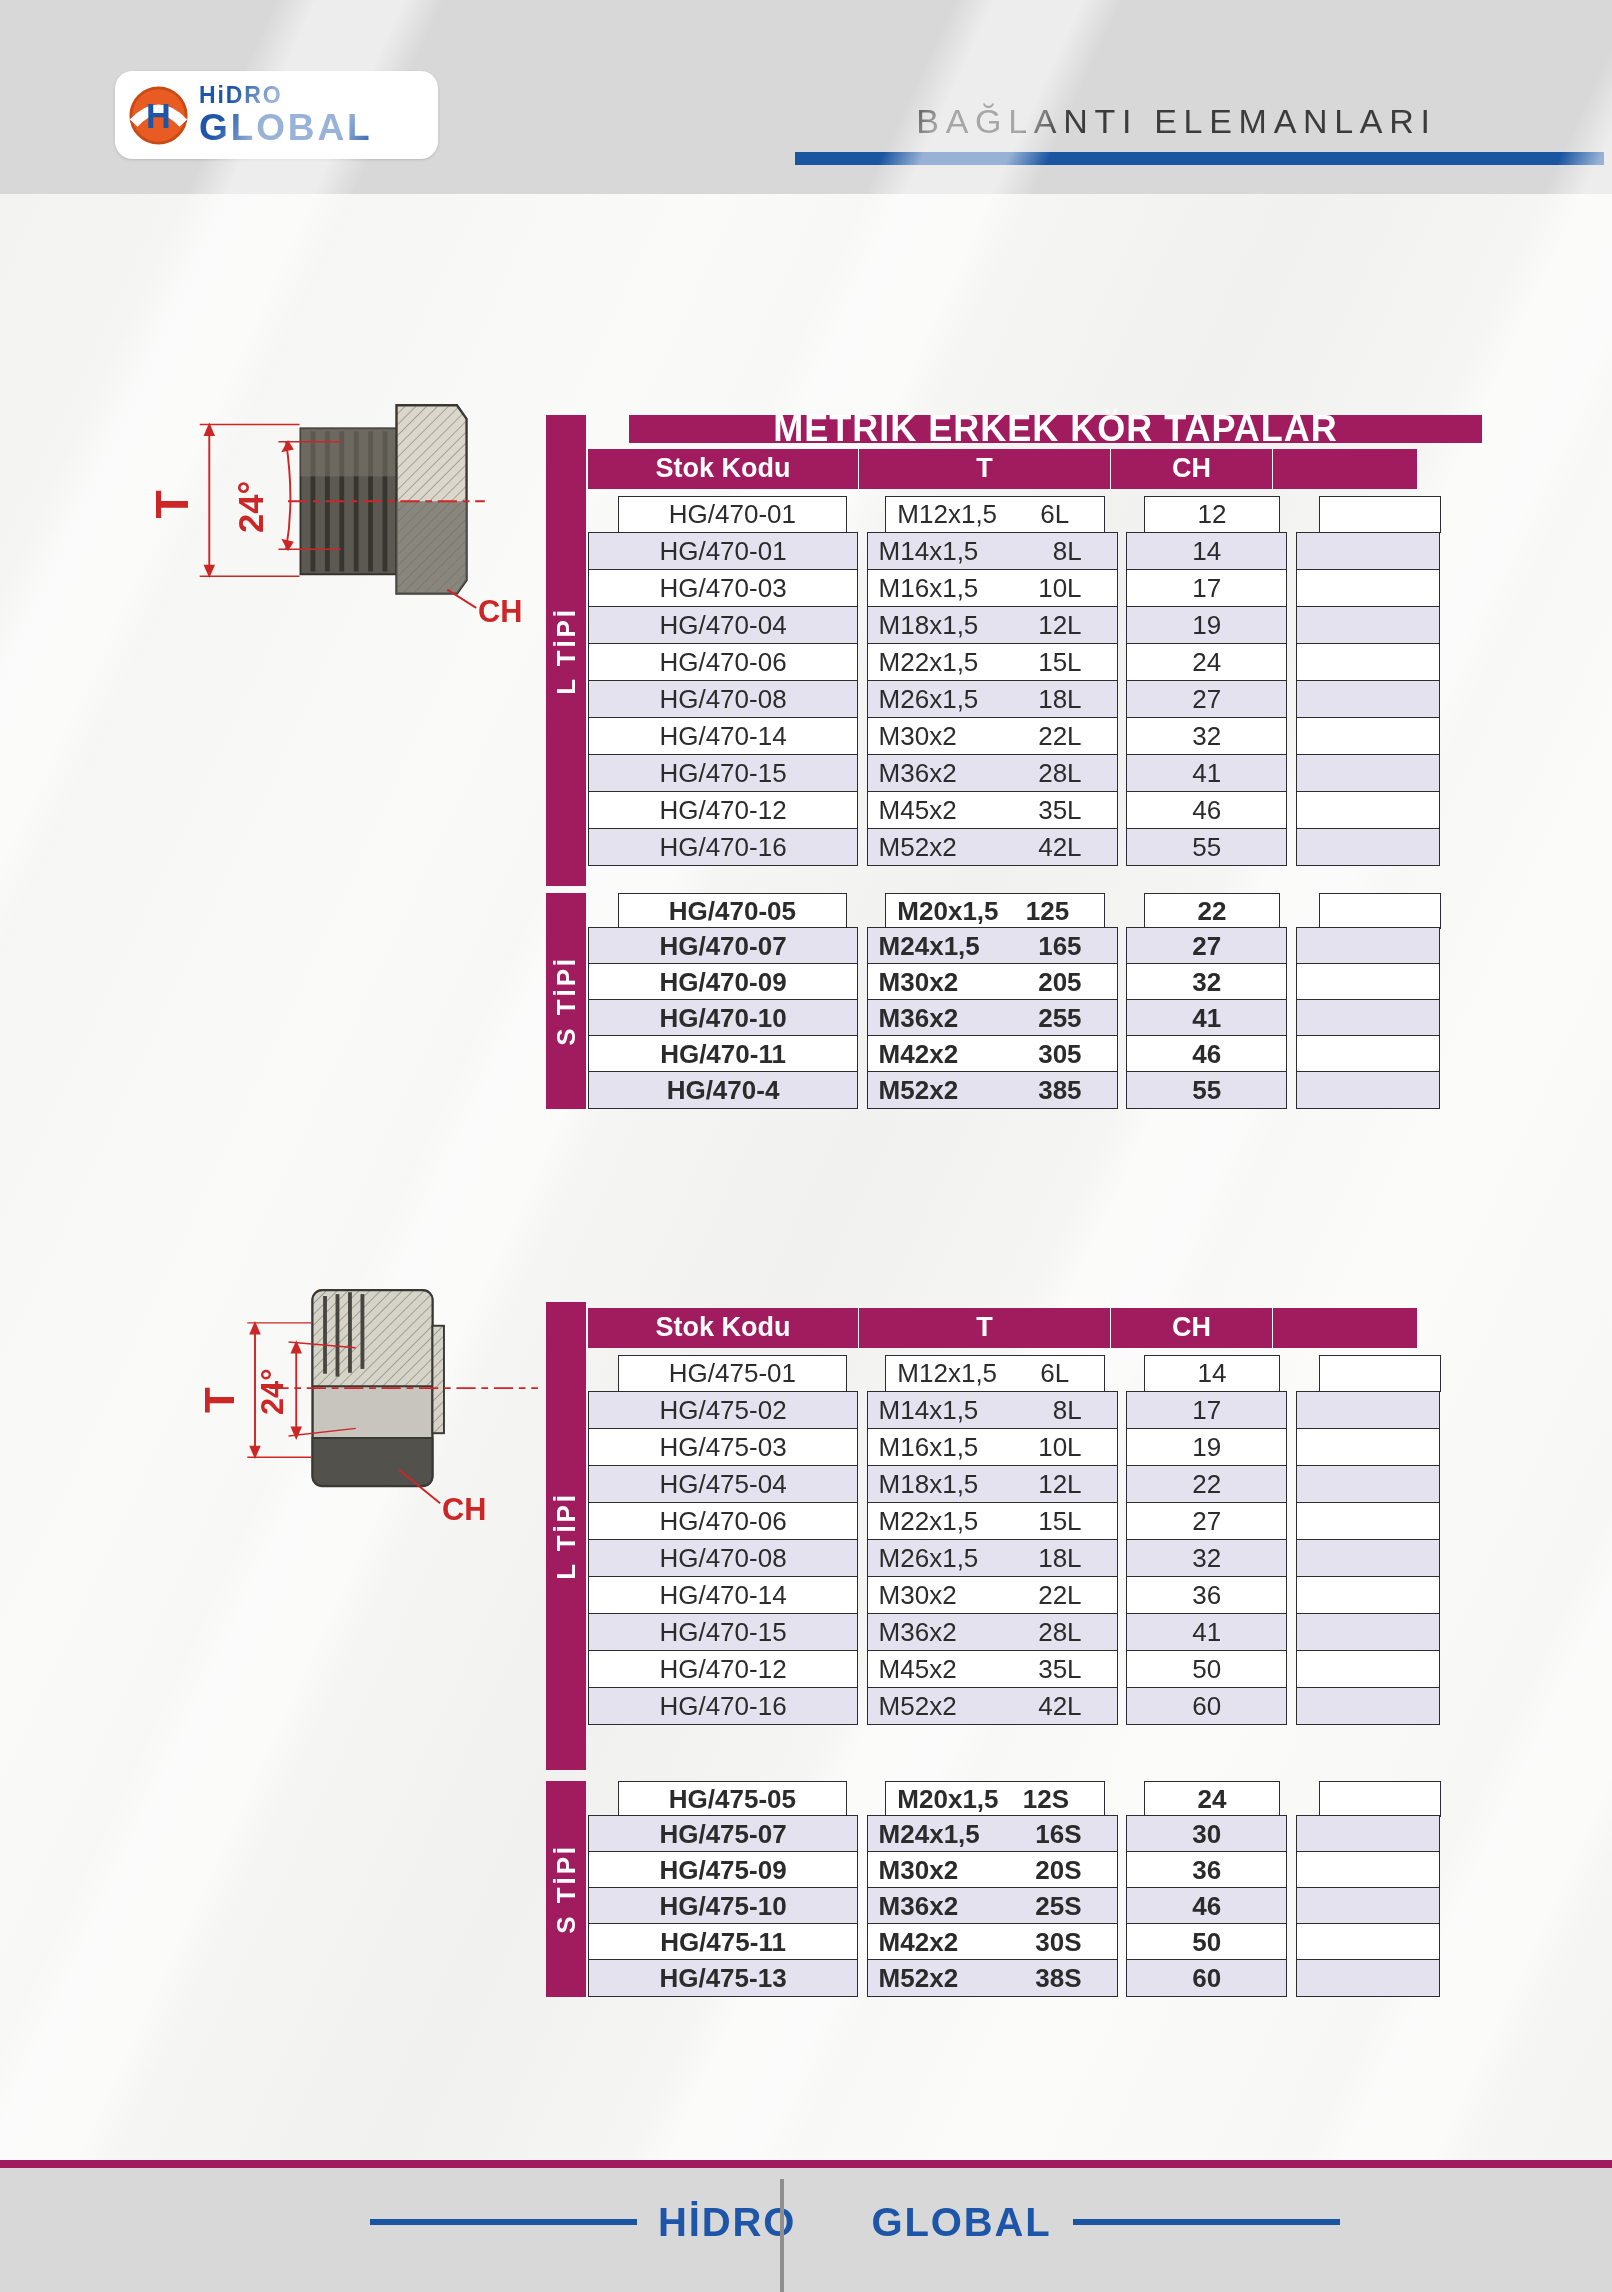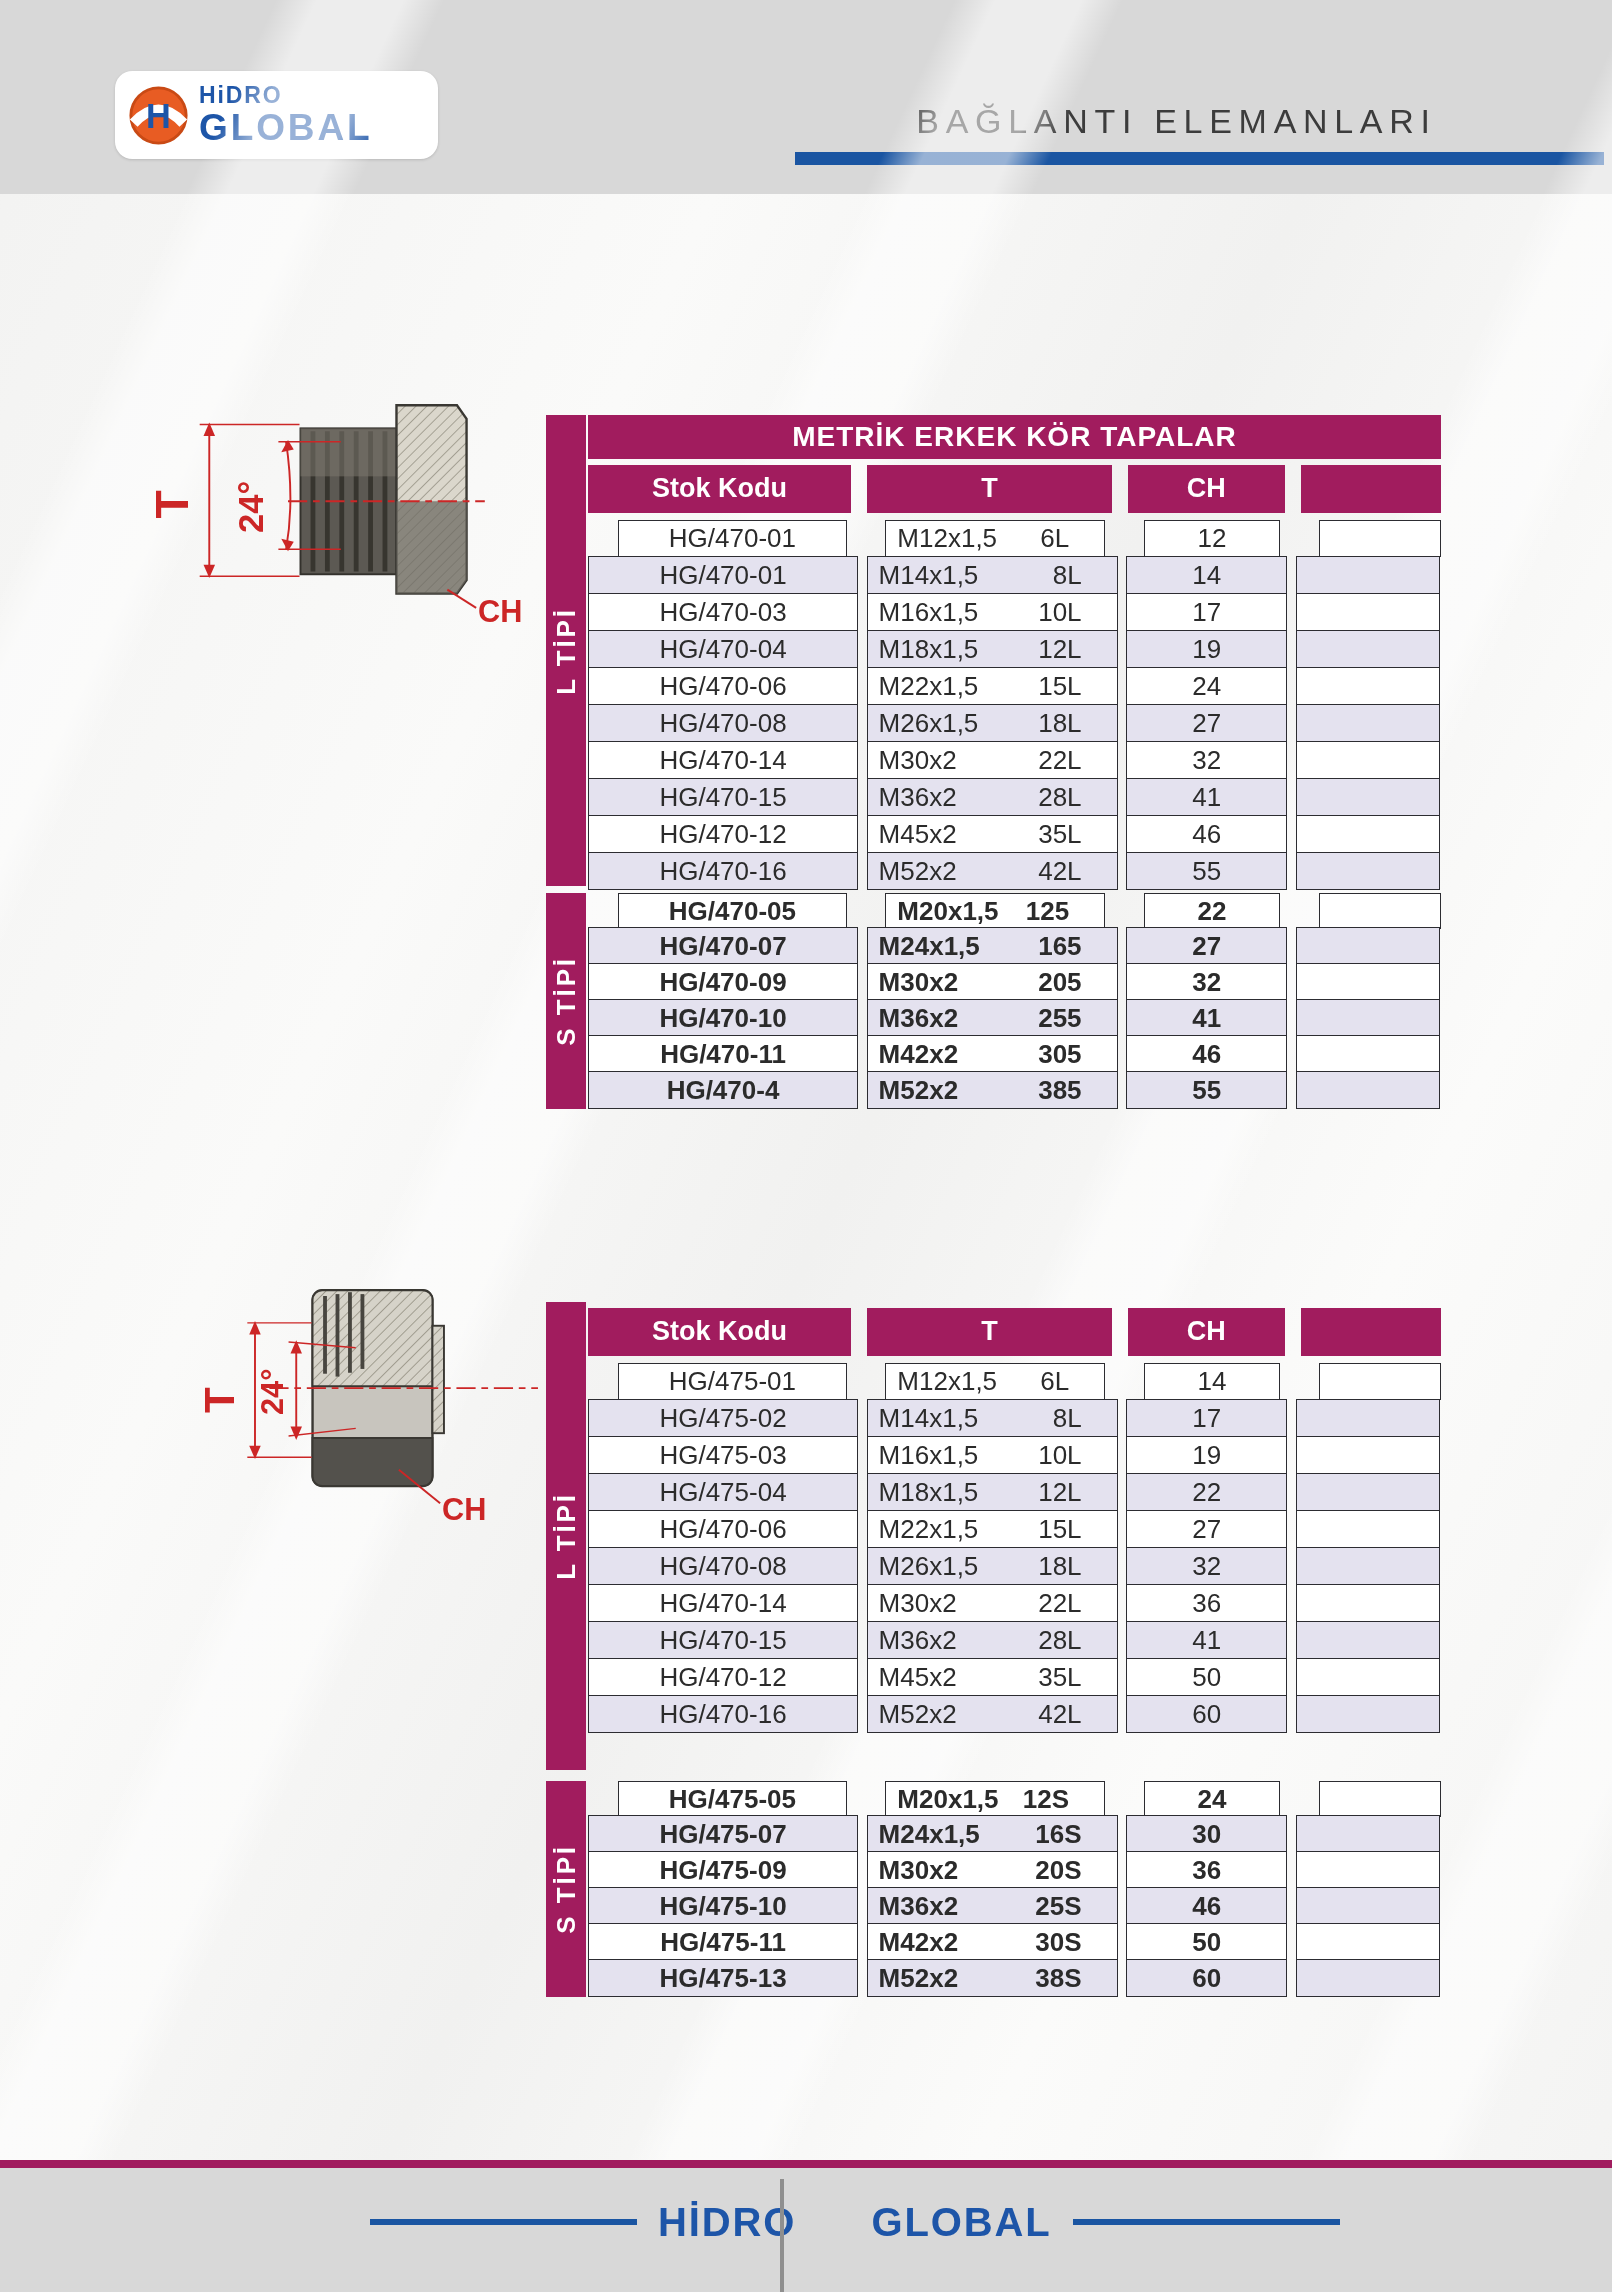--- a/index.html
+++ b/index.html
@@ -13,23 +13,23 @@
   .logo-box{position:absolute;left:115px;top:71px;width:323px;height:88px;background:#fff;border-radius:17.3px;
             box-shadow:0 1px 2.9px rgba(0,0,0,.15);display:flex;align-items:center;padding-left:13.4px;box-sizing:border-box;}
   .logo-text{margin-left:9.6px;color:#1d55a8;font-weight:bold;line-height:1;}
   .logo-text .l1{font-size:23px;letter-spacing:1.9px;}
   .logo-text .l2{font-size:37px;letter-spacing:2.9px;margin-top:1.9px;}
   .page-title{position:absolute;left:772px;top:102px;width:809px;text-align:center;
               font-size:34px;color:#3c3c3c;letter-spacing:6.7px;white-space:nowrap;}
   .title-rule{position:absolute;left:795px;top:152px;width:809px;height:12.5px;background:#1a55a2;}
   
   .mag{background:#a11c5e;}
-  .ttl{width:853px;height:44px;display:flex;align-items:center;justify-content:center;
-       color:#fff;font-weight:bold;font-size:28px;letter-spacing:1px;}
-  .hrow{display:flex;gap:16px;height:48px;margin-top:5.8px;}
+  .ttl{width:853px;height:28px;display:flex;align-items:center;justify-content:center;
+       color:#fff;font-weight:bold;font-size:36px;letter-spacing:1px;margin-left:41px;}
+  .hrow{display:flex;gap:1px;height:40px;margin-top:5.8px;}
   .hrow .hcell{display:flex;align-items:center;justify-content:center;color:#fff;font-weight:bold;font-size:27px;}
   .rows{width:853px;}
   .trow{display:flex;gap:8.6px;height:37px;}
   .s-rows .trow{height:36px;font-weight:bold;}
   .cell{box-sizing:border-box;border:1.9px solid #2c2c31;margin-top:-1.9px;background:#fff;
         display:flex;align-items:center;justify-content:center;font-size:26px;color:#2b2b2b;}
   .trow:first-child .cell{margin-top:0;margin-left:30px;}
   .alt .cell{background:#e4e2ef;}
   .c0{width:270px;}.c1{width:251px;}.c2{width:161px;}.c3{width:144px;}
   .split{justify-content:space-between;padding:0 35px 0 11px;}

